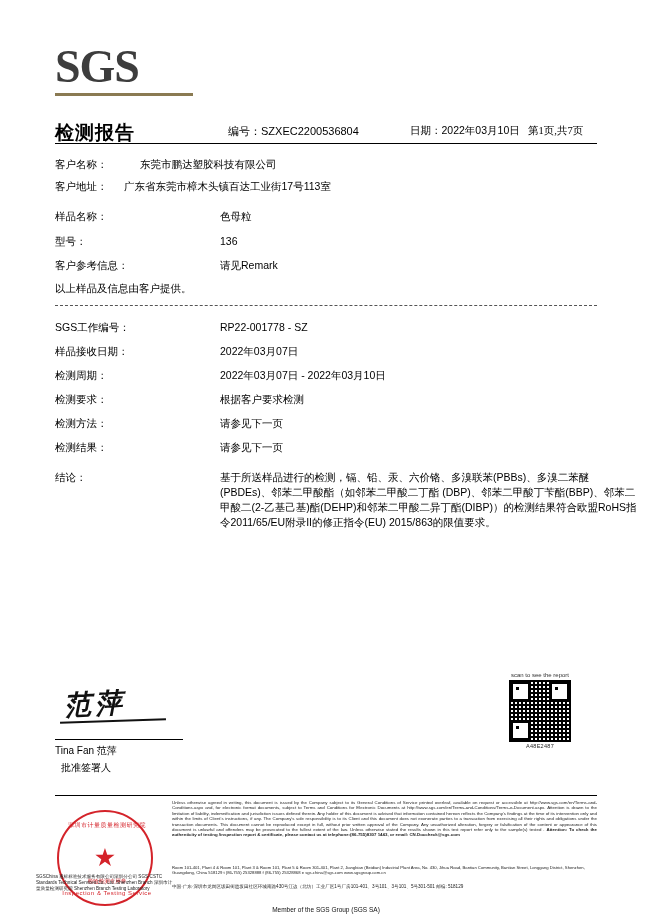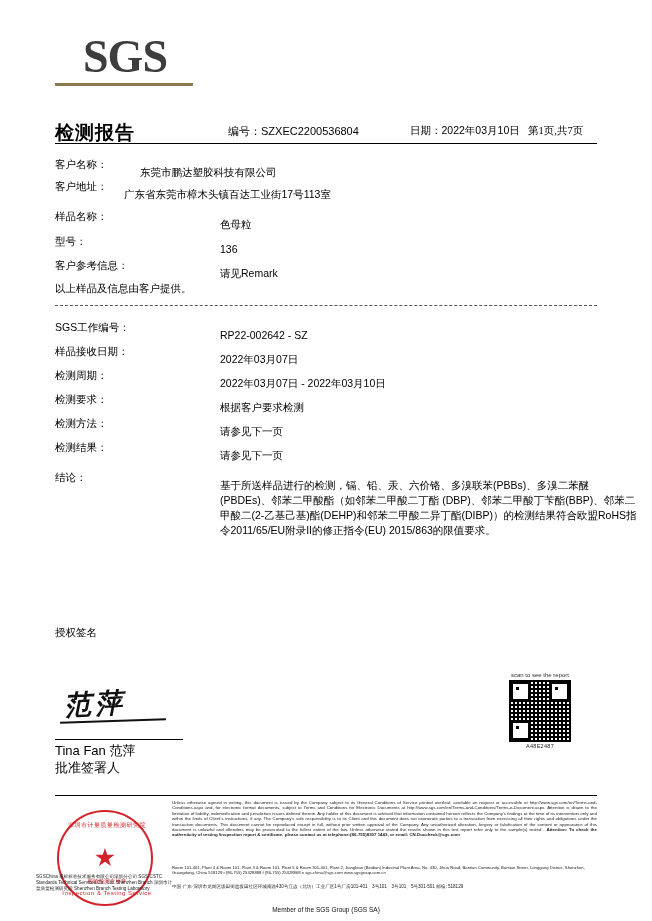--- a/index.html
+++ b/index.html
@@ -20,24 +20,23 @@
     left: 0; top: 0;
     width: 652px;
     height: 921px;
     background: #fff;
   }
 
   
   .logo-wrap {
     position: absolute;
     left: 55px;
-    top: 32px;
+    top: 42px;
     width: 140px;
     height: 52px;
-    text-align: center;
   }
   .logo-text {
     font-family: "Liberation Serif", serif;
     font-weight: bold;
     font-size: 46px;
     letter-spacing: -1px;
     color: #3d3d3d;
     line-height: 50px;
   }
   .logo-rule {
@@ -96,21 +95,20 @@
     position: absolute;
     left: 0;
     width: 160px;
     white-space: nowrap;
   }
   .field .val {
     position: absolute;
     left: 165px;
     width: 400px;
     white-space: nowrap;
-    margin-top: 8px;
   }
   .field.wide .val {
     white-space: normal;
     width: 420px;
   }
 
   .dashed {
     position: absolute;
     left: 55px;
     width: 542px;
@@ -135,22 +133,23 @@
     position: absolute;
     left: 55px;
     top: 739px;
     width: 128px;
     border-top: 1px solid #000;
   }
   .sig-name {
     position: absolute;
     left: 55px;
     top: 742px;
-    font-size: 13px;
+    font-size: 10px;
     line-height: 17px;
+    text-align: center;
   }
   .handwrite {
     position: absolute;
     left: 64px;
     top: 686px;
     font-family: "Liberation Serif", serif;
     font-size: 27px;
     font-style: italic;
     font-weight: bold;
     color: #111;
@@ -355,21 +354,21 @@
     <span class="lbl">客户参考信息：</span>
     <span class="val">请见Remark</span>
   </div>
 
   <div class="para" style="top:280px; left:55px;">以上样品及信息由客户提供。</div>
 
   <div class="dashed" style="top:305px;"></div>
 
   <div class="field" style="top:320px; left:55px;">
     <span class="lbl">SGS工作编号：</span>
-    <span class="val">RP22-002642 - SZ</span>
+    <span class="val">RP22-001778 - SZ</span>
   </div>
   <div class="field" style="top:344px; left:55px;">
     <span class="lbl">样品接收日期：</span>
     <span class="val">2022年03月07日</span>
   </div>
   <div class="field" style="top:368px; left:55px;">
     <span class="lbl">检测周期：</span>
     <span class="val">2022年03月07日 - 2022年03月10日</span>
   </div>
   <div class="field" style="top:392px; left:55px;">
@@ -384,21 +383,20 @@
     <span class="lbl">检测结果：</span>
     <span class="val">请参见下一页</span>
   </div>
 
   <div class="field wide" style="top:470px; left:55px;">
     <span class="lbl">结论：</span>
     <span class="val">基于所送样品进行的检测，镉、铅、汞、六价铬、多溴联苯(PBBs)、多溴二苯醚(PBDEs)、邻苯二甲酸酯（如邻苯二甲酸二丁酯 (DBP)、邻苯二甲酸丁苄酯(BBP)、邻苯二甲酸二(2-乙基己基)酯(DEHP)和邻苯二甲酸二异丁酯(DIBP)）的检测结果符合欧盟RoHS指令2011/65/EU附录II的修正指令(EU) 2015/863的限值要求。</span>
   </div>
 
   <div class="sig-company">
-    <div>授权签名</div>
   </div>
 
   <div class="handwrite">范萍</div>
   <div class="handwrite-stroke"></div>
 
   <div class="sig-line"></div>
   <div class="sig-name">
     <div>Tina Fan 范萍</div>
     <div>批准签署人</div>
   </div>

